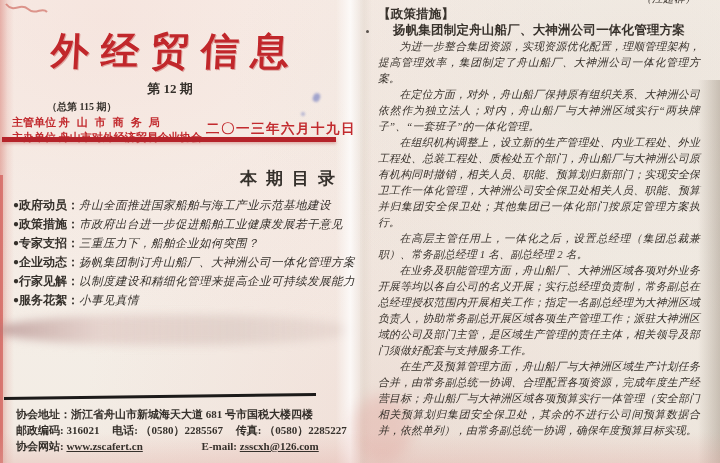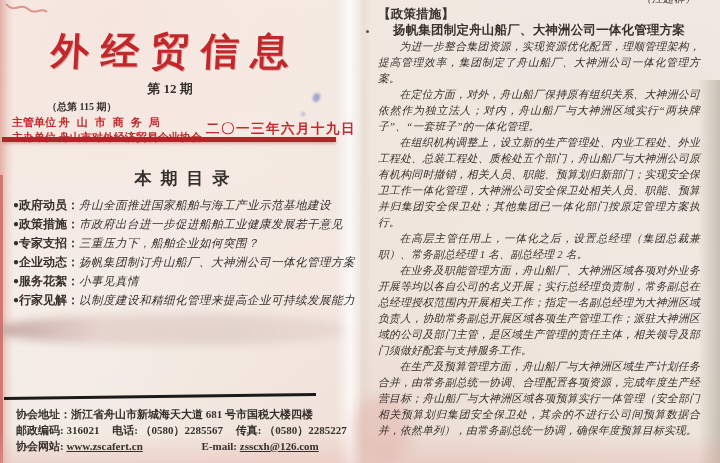--- a/index.html
+++ b/index.html
@@ -44,21 +44,21 @@
     font-size:38px; font-weight:bold; color:#c1272b; letter-spacing:12px; text-indent:12px;
     text-shadow:1px 1px 0 rgba(178,32,32,.35); transform:skewX(-3deg); white-space:nowrap; }
   #issue-number  { top:80px; left:0; width:340px; text-align:center; font-size:13px; font-weight:bold; }
   #volume-number { top:100px; left:0; width:340px; font-size:10px; font-weight:bold;margin-left:47px; }
   #org-block { top:115px; left:12px; font-size:11px; font-weight:bold; line-height:15px; color:#c22a2e; white-space:nowrap; }
   #org-block .org-name-spaced { letter-spacing:7px;margin-top:40px; }
   #issue-date { top:120px; left:206px; width:120px; text-align:right; font-size:13.5px;
                 font-weight:bold; color:#c22a2e; letter-spacing:1.5px; white-space:nowrap; }
   #red-rule { top:137px; left:2px; width:334px; height:5px; background:#b5232a;
               box-shadow:0 2px 3px rgba(205,130,125,.55); }
-  #toc-heading { top:167px; left:12px; width:340px; text-align:center; font-size:17px; font-weight:bold;
+  #toc-heading { top:167px; left:4px; width:340px; text-align:right; font-size:17px; font-weight:bold;
                  letter-spacing:9px; text-indent:9px;
                  font-family:"Liberation Sans","DejaVu Sans",sans-serif; }
   #toc-list { top:197px; left:13px; width:335px; }
   .toc-item { height:19px; font-size:11.5px; white-space:nowrap; }
   .toc-bullet { font-size:10px; vertical-align:1px; }
   .toc-label { font-weight:bold; font-size:12px;
                font-family:"Liberation Sans","DejaVu Sans",sans-serif; }
   .toc-text { font-style:italic; letter-spacing:.5px; }
   #black-rule { top:395px; left:4px; width:312px; height:2.5px; background:#1c1a19; transform:rotate(-0.7deg); }
   #footer-block { top:406px; left:16px; width:332px; font-size:11px; font-weight:bold;
@@ -126,24 +126,24 @@
     <div class="toc-item">
       <span class="toc-bullet">●</span><span class="toc-label">政策措施：</span><span class="toc-text">市政府出台进一步促进船舶工业健康发展若干意见</span>
     </div>
     <div class="toc-item">
       <span class="toc-bullet">●</span><span class="toc-label">专家支招：</span><span class="toc-text">三重压力下，船舶企业如何突围？</span>
     </div>
     <div class="toc-item">
       <span class="toc-bullet">●</span><span class="toc-label">企业动态：</span><span class="toc-text">扬帆集团制订舟山船厂、大神洲公司一体化管理方案</span>
     </div>
     <div class="toc-item">
-      <span class="toc-bullet">●</span><span class="toc-label">服务花絮：</span><span class="toc-text">小事见真情</span>
+      <span class="toc-bullet">●</span><span class="toc-label">行家见解：</span><span class="toc-text">以制度建设和精细化管理来提高企业可持续发展能力</span>
     </div>
     <div class="toc-item">
-      <span class="toc-bullet">●</span><span class="toc-label">行家见解：</span><span class="toc-text">以制度建设和精细化管理来提高企业可持续发展能力</span>
+      <span class="toc-bullet">●</span><span class="toc-label">服务花絮：</span><span class="toc-text">小事见真情</span>
     </div>
   </div>
 
   <div class="abs" id="black-rule"></div>
 
   <div class="abs" id="footer-block">
     <div class="footer-row">
       <span>协会地址：</span><span>浙江省舟山市新城海天大道 681 号市国税大楼四楼</span>
     </div>
     <div class="footer-row">

